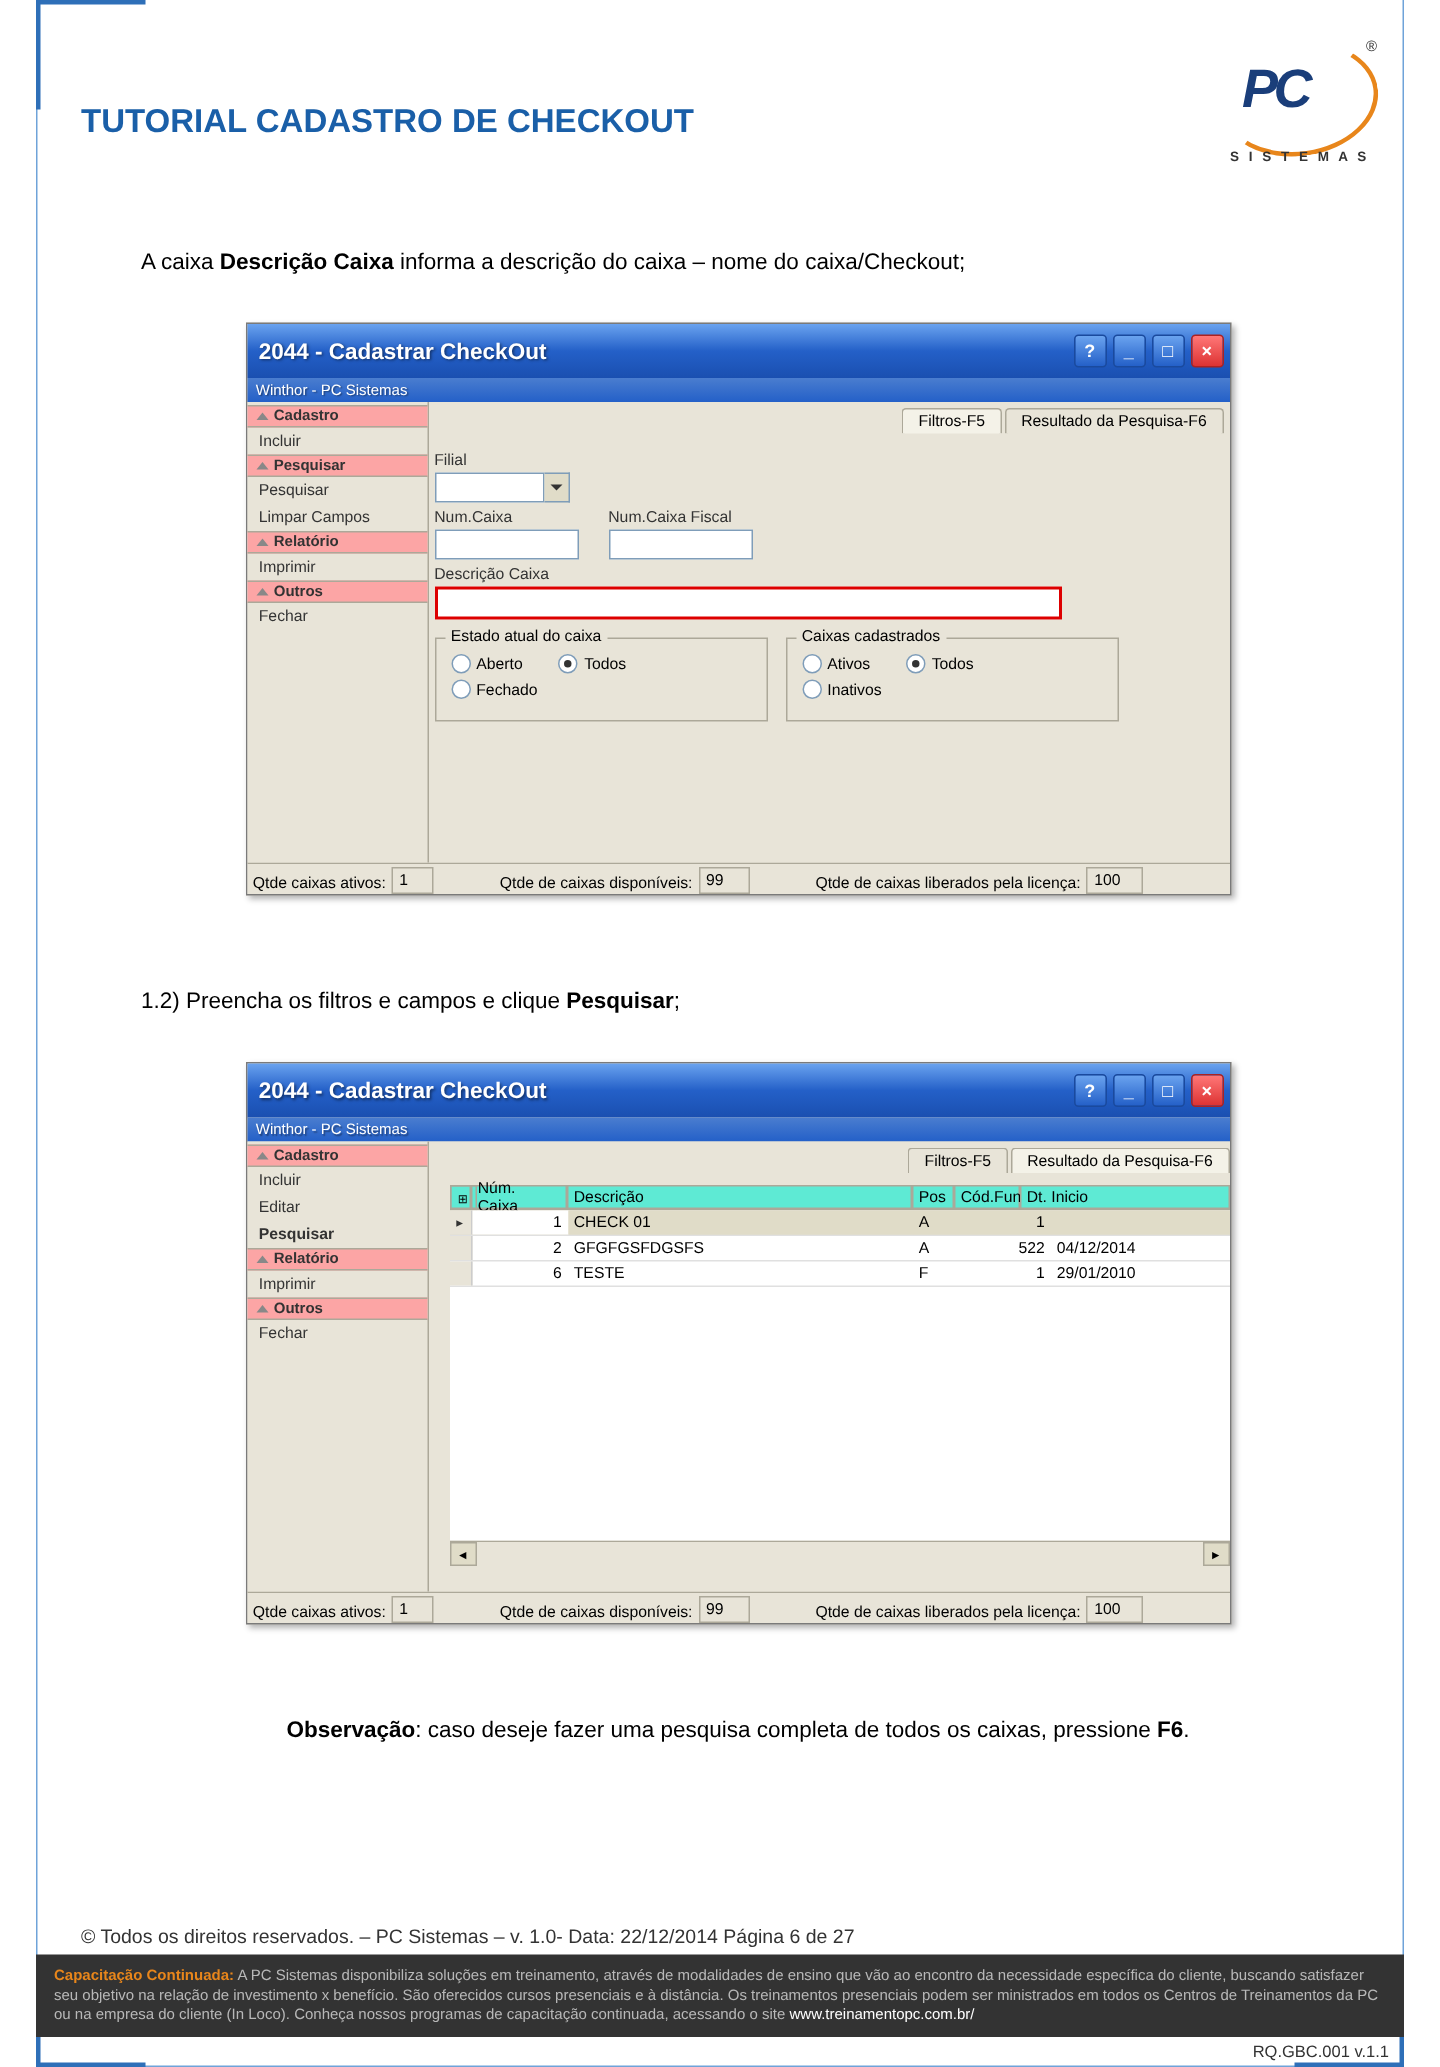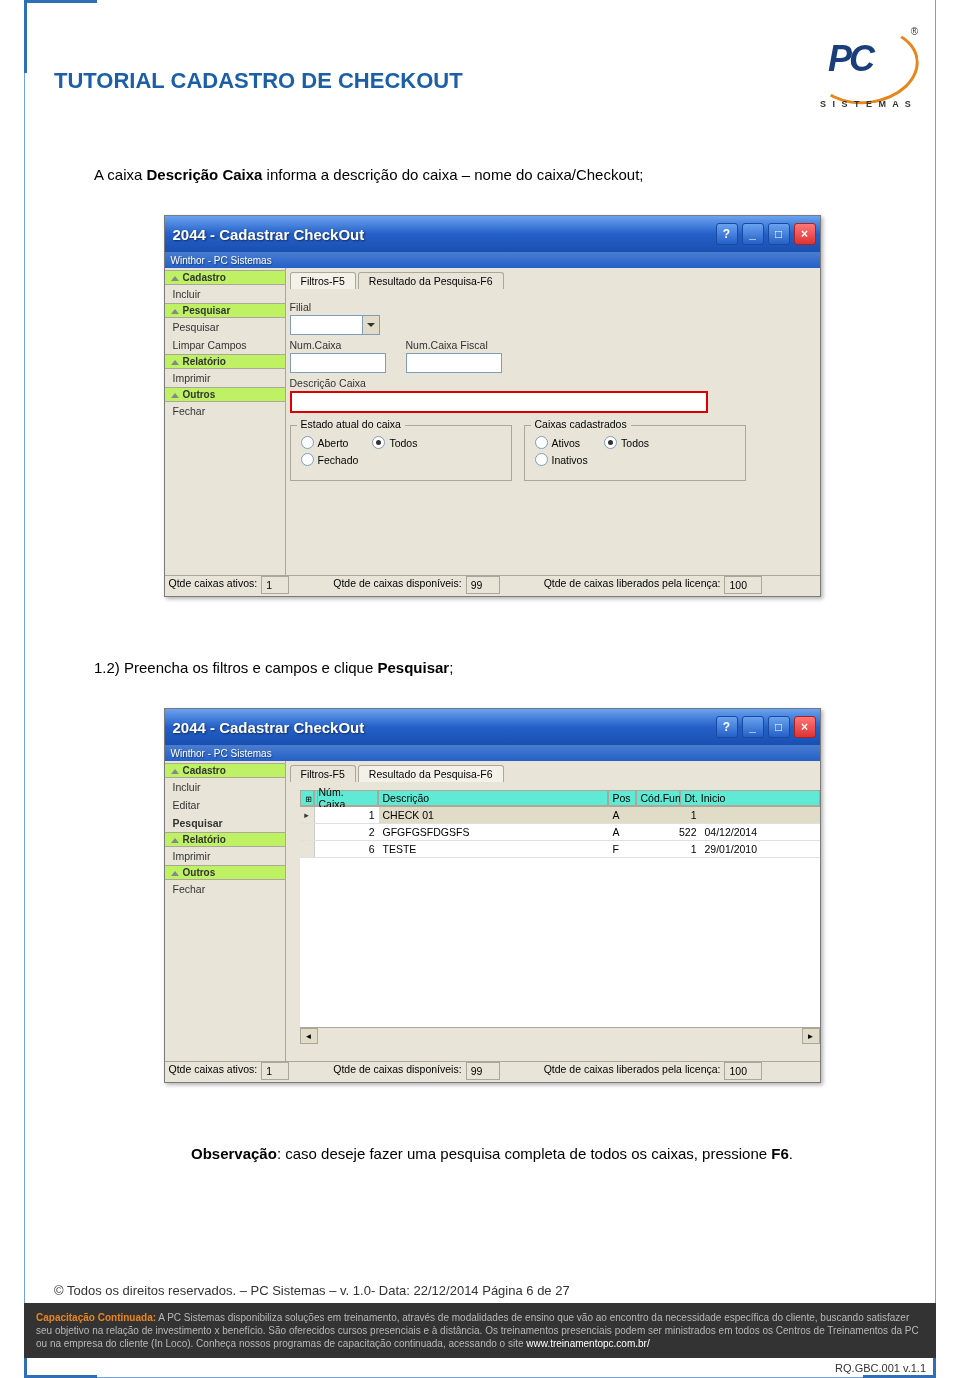--- a/index.html
+++ b/index.html
@@ -20,45 +20,45 @@
 .bold{font-weight:bold;}
 .screenshot-box{margin:20px auto 60px;width:655px;border:1px solid #7a7a7a;box-shadow:2px 2px 4px rgba(0,0,0,0.3);background:#e8e4d8;font-size:11px;font-family:Tahoma,Arial,sans-serif;}
 .win-titlebar{height:36px;background:linear-gradient(to bottom,#6aa3ef 0%,#2460c8 50%,#1a4fb0 100%);display:flex;align-items:center;padding:0 4px;color:#fff;}
 .win-title{font-size:15px;font-weight:bold;padding-left:4px;text-shadow:1px 1px 2px rgba(0,0,0,0.5);}
 .win-controls{margin-left:auto;display:flex;gap:4px;}
 .win-btn{width:20px;height:20px;background:linear-gradient(to bottom,#6aa3ef,#2460c8);border:1px solid #1a4a9e;border-radius:3px;color:#fff;display:flex;align-items:center;justify-content:center;font-size:12px;font-weight:bold;}
 .win-btn.close{background:linear-gradient(to bottom,#f77,#d33);border-color:#a22;}
 .win-subtitle{height:16px;background:linear-gradient(to bottom,#4a7dcf,#2460c8);color:#fff;font-size:10px;padding:0 6px;display:flex;align-items:center;text-shadow:1px 1px 1px rgba(0,0,0,0.4);}
 .win-body{display:flex;min-height:300px;}
 .sidebar{width:120px;background:#e8e4d8;border-right:1px solid #aca899;padding:2px 0;}
-.side-header{background:#bef264;border:1px solid #aca899;border-left:none;border-right:none;padding:1px 6px;font-size:10px;color:#333;display:flex;align-items:center;gap:2px;}
+.side-header{background:#fca5a5;border:1px solid #aca899;border-left:none;border-right:none;padding:1px 6px;font-size:10px;color:#333;display:flex;align-items:center;gap:2px;}
 .side-chevron::before{content:"";display:inline-block;width:0;height:0;border-left:4px solid transparent;border-right:4px solid transparent;border-bottom:5px solid #888;margin-right:2px;}
 .side-item{padding:3px 8px;font-size:10.5px;color:#333;cursor:default;}
 .side-item.bold{font-weight:bold;}
 .main-area{flex:1;padding:4px;background:#e8e4d8;}
-.tab-row{display:flex;gap:2px;margin-bottom:8px;}
+.tab-row{display:flex;gap:2px;margin-bottom:8px;justify-content:flex-end;}
 .tab{background:#e8e4d8;border:1px solid #aca899;border-bottom:none;padding:2px 10px;font-size:10.5px;border-radius:3px 3px 0 0;}
 .tab.active{background:#f4f2e8;}
 .field-label{font-size:10.5px;color:#333;margin:4px 0 2px;}
 .field-input{background:#fff;border:1px solid #7f9db9;height:18px;font-size:11px;padding:0 2px;}
 .dropdown{width:90px;display:flex;}
 .dropdown .field-input{flex:1;}
 .dropdown-btn{width:16px;background:#e0dcc8;border:1px solid #7f9db9;border-left:none;display:flex;align-items:center;justify-content:center;}
 .dropdown-btn::after{content:"";border-left:4px solid transparent;border-right:4px solid transparent;border-top:4px solid #333;}
 .row{display:flex;gap:20px;}
 .col{display:flex;flex-direction:column;}
 .desc-input{width:410px;border:2px solid #d00;}
 .fieldset{border:1px solid #aca899;margin-top:12px;padding:6px 10px 10px;position:relative;}
 .fieldset-title{position:absolute;top:-8px;left:6px;background:#e8e4d8;padding:0 4px;font-size:10.5px;}
 .radio-row{display:flex;gap:24px;margin:4px 0;}
 .radio-item{display:flex;align-items:center;gap:4px;font-size:10.5px;}
 .radio-circle{width:11px;height:11px;border:1px solid #7f9db9;border-radius:50%;background:#fff;display:flex;align-items:center;justify-content:center;}
 .radio-circle.checked::after{content:"";width:5px;height:5px;background:#333;border-radius:50%;}
 .fieldsets-row{display:flex;gap:12px;}
-.statusbar{display:flex;border-top:1px solid #aca899;background:#e8e4d8;height:20px;align-items:flex-start;font-size:10.5px;}
+.statusbar{display:flex;border-top:1px solid #aca899;background:#e8e4d8;height:20px;align-items:flex-end;font-size:10.5px;}
 .status-cell{border:1px solid #aca899;padding:1px 4px;height:14px;display:flex;align-items:center;}
 .status-label{border:none;padding:1px 4px;}
 .table-header{display:flex;background:#e8e4d8;border-bottom:1px solid #aca899;}
 .th{border:1px solid #aca899;background:#5eead4;padding:2px 4px;font-size:10.5px;height:16px;display:flex;align-items:center;box-sizing:border-box;}
 .table-body{background:#fff;height:220px;position:relative;}
 .table-row{display:flex;height:16px;border-bottom:1px solid #e0e0e0;}
 .td{padding:1px 4px;font-size:10.5px;box-sizing:border-box;display:flex;align-items:center;}
 .table-row.selected{background:#e0dcc8;}
 .table-row.selected .td{background:#e0dcc8;}
 .row-indicator{width:14px;border-right:1px solid #ccc;display:flex;align-items:center;justify-content:center;background:#e8e4d8;}

